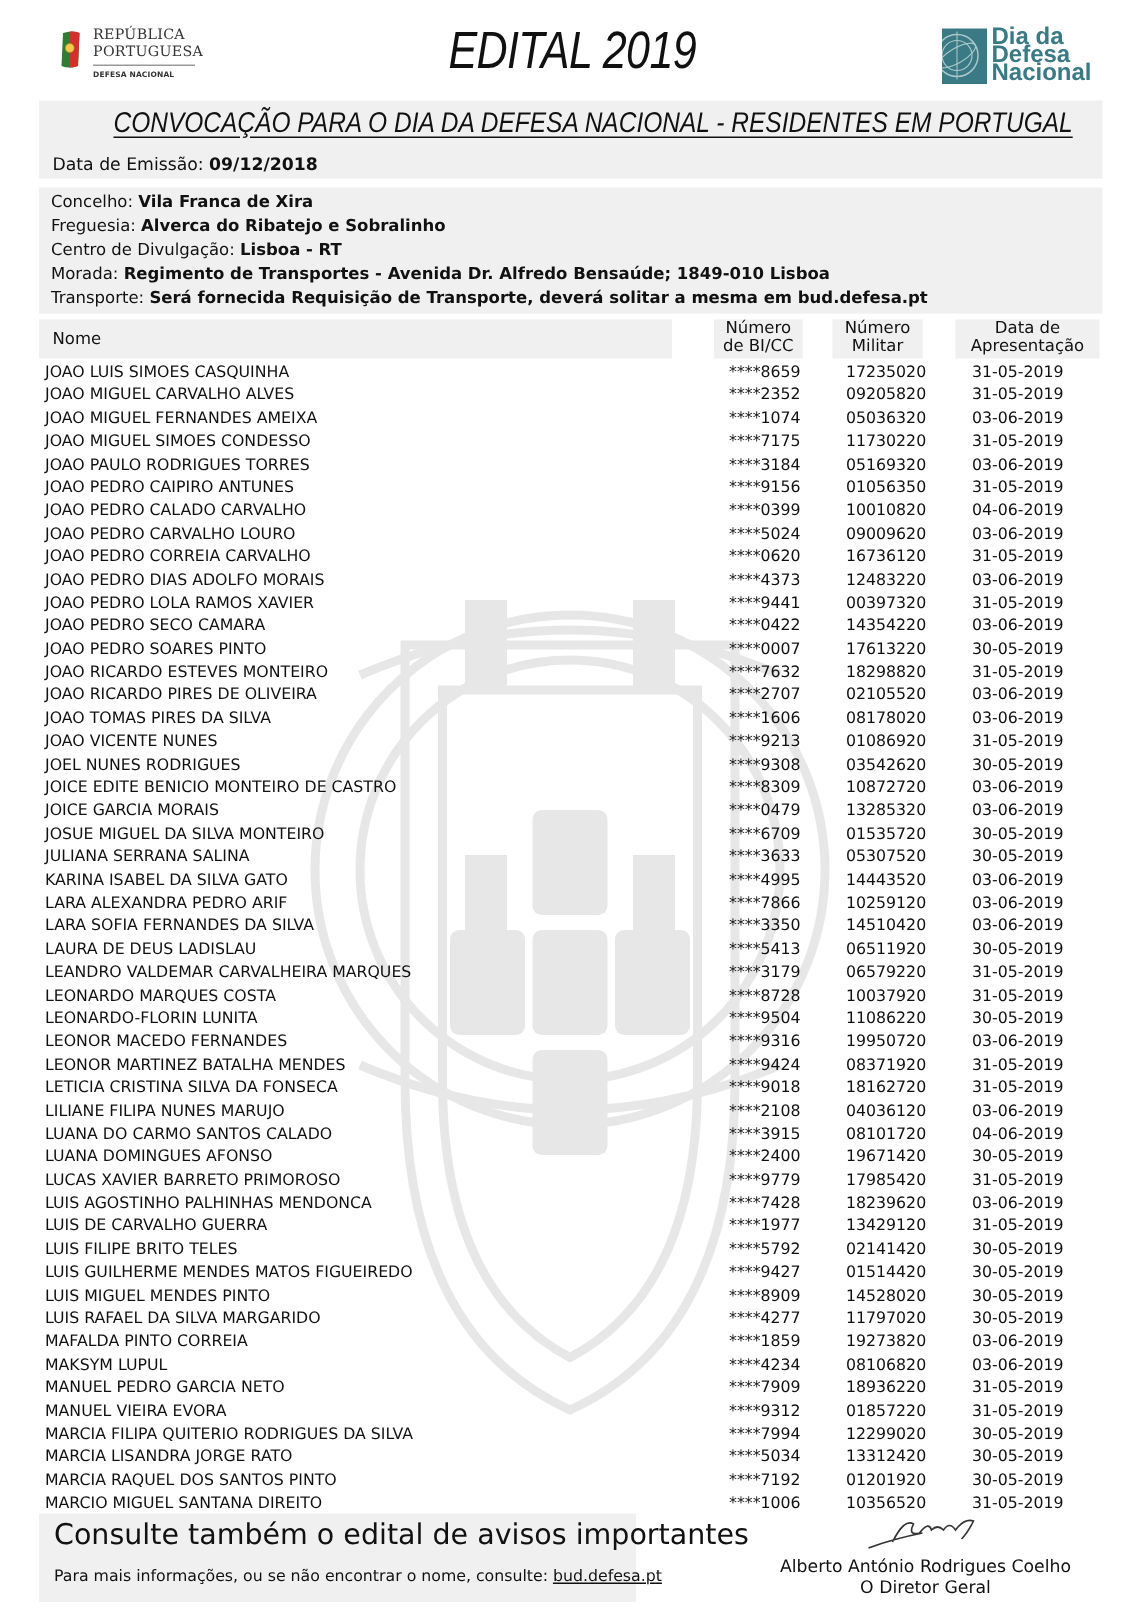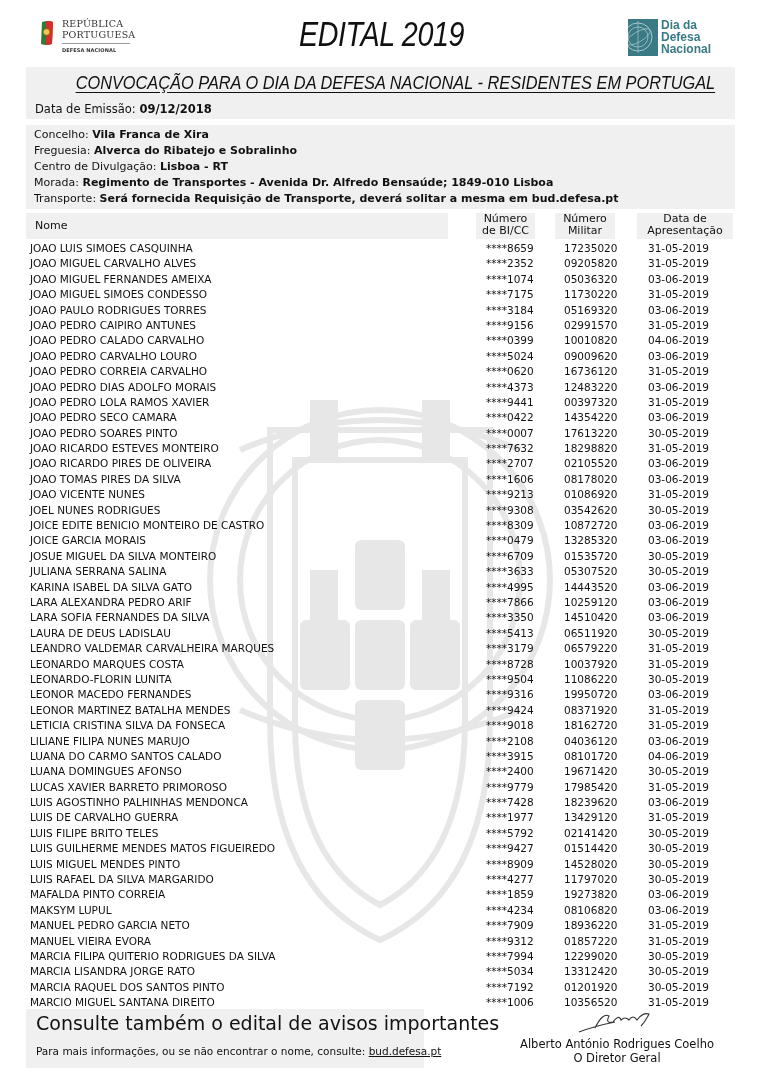--- a/index.html
+++ b/index.html
@@ -12,21 +12,21 @@
   .logo-left { position: absolute; left: 40px; top: 18px; width: 110px; height: 38px; }
   .flag { position: absolute; left: 0; top: 2px; width: 14px; height: 26px; }
   .rp-text { position: absolute; left: 22px; top: 0; font-family: "DejaVu Serif", serif; font-size: 9.5px; line-height: 11px; color: #333; letter-spacing: 0.2px; }
   .rp-line { position: absolute; left: 22px; top: 25px; width: 68px; height: 1px; background: #999; }
   .rp-sub { position: absolute; left: 22px; top: 29px; font-size: 5px; color: #333; font-weight: bold; letter-spacing: 0.1px; }
 
   .title { position: absolute; left: 0; right: 0; top: 14px; text-align: center; font-family: "Liberation Sans", sans-serif; font-style: italic; font-size: 35px; letter-spacing: -0.5px; transform: scaleX(0.82); transform-origin: center; }
 
   .logo-right { position: absolute; left: 628px; top: 19px; width: 95px; height: 38px; }
   .ddn-box { position: absolute; left: 0; top: 0; width: 30px; height: 37px; background: #3a7a84; overflow: hidden; }
-  .ddn-text { position: absolute; left: 33px; top: 0; font-family: "Liberation Sans", sans-serif; font-weight: bold; font-size: 12px; line-height: 12px; color: #3a7a84; }
+  .ddn-text { position: absolute; left: 33px; top: 0; font-family: "Liberation Sans", sans-serif; font-weight: bold; font-size: 16px; line-height: 12px; color: #3a7a84; }
 
   
   .band { position: absolute; left: 26px; width: 709px; background: #f0f0f0; }
   .band-conv { top: 67px; height: 52px; }
   .conv-title { position: absolute; left: 0; right: 0; top: 5px; text-align: center; font-family: "Liberation Sans", sans-serif; font-style: italic; font-size: 19px; text-decoration: underline; text-underline-offset: 3px; transform: scaleX(0.86); transform-origin: center; white-space: nowrap; }
   .emission { position: absolute; left: 9px; top: 35px; font-size: 11.5px; }
   .emission b { font-weight: bold; }
 
   .band-info { top: 125px; height: 84px; }
   .info-line { position: absolute; left: 8px; font-size: 11px; white-space: nowrap; }
@@ -185,21 +185,21 @@
     </div>
     <div class="row">
       <span class="c-nome">JOAO PAULO RODRIGUES TORRES</span>
       <span class="c-bi">****3184</span>
       <span class="c-mil">05169320</span>
       <span class="c-data">03-06-2019</span>
     </div>
     <div class="row">
       <span class="c-nome">JOAO PEDRO CAIPIRO ANTUNES</span>
       <span class="c-bi">****9156</span>
-      <span class="c-mil">02991570</span>
+      <span class="c-mil">01056350</span>
       <span class="c-data">31-05-2019</span>
     </div>
     <div class="row">
       <span class="c-nome">JOAO PEDRO CALADO CARVALHO</span>
       <span class="c-bi">****0399</span>
       <span class="c-mil">10010820</span>
       <span class="c-data">04-06-2019</span>
     </div>
     <div class="row">
       <span class="c-nome">JOAO PEDRO CARVALHO LOURO</span>

